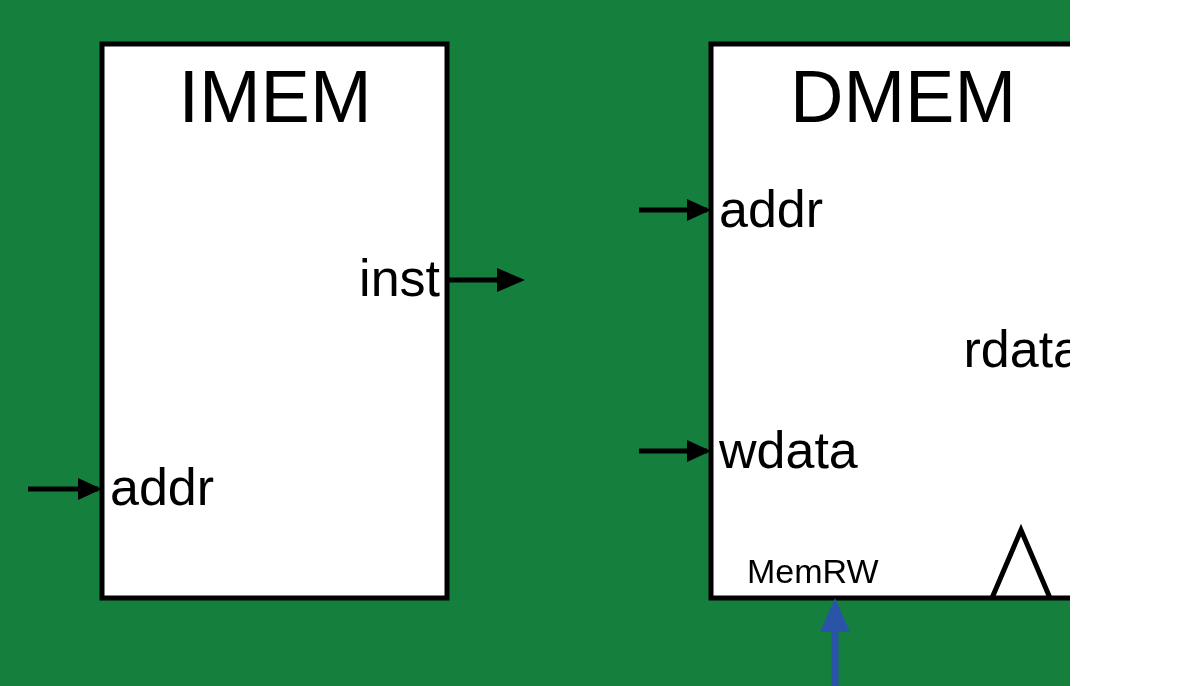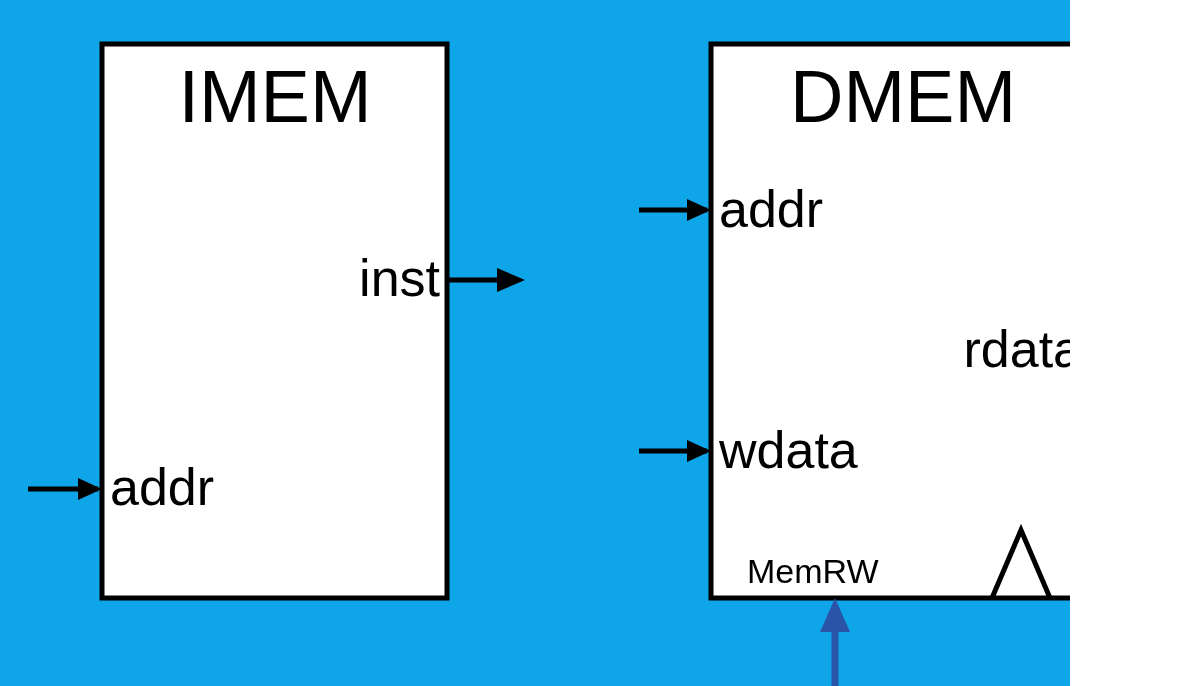--- a/index.html
+++ b/index.html
@@ -9,21 +9,21 @@
     background: #ffffff;
   }
   body {
     font-family: "Liberation Sans", sans-serif;
     -webkit-font-smoothing: antialiased;
   }
   #canvas {
     position: relative;
     width: 1070px;
     height: 686px;
-    background: #0ea5e9;
+    background: #15803d;
     overflow: hidden;
     text-align: right;
   }
   #diagram-svg {
     position: absolute;
     top: 0;
     left: 0;
     width: 1199px;
     height: 686px;
     display: block;

